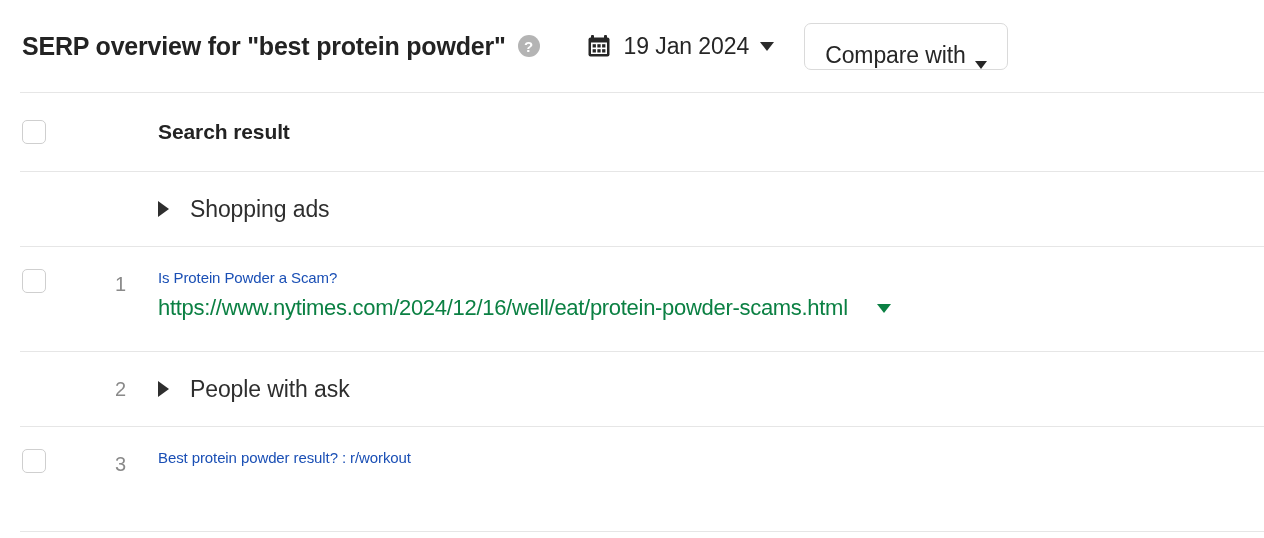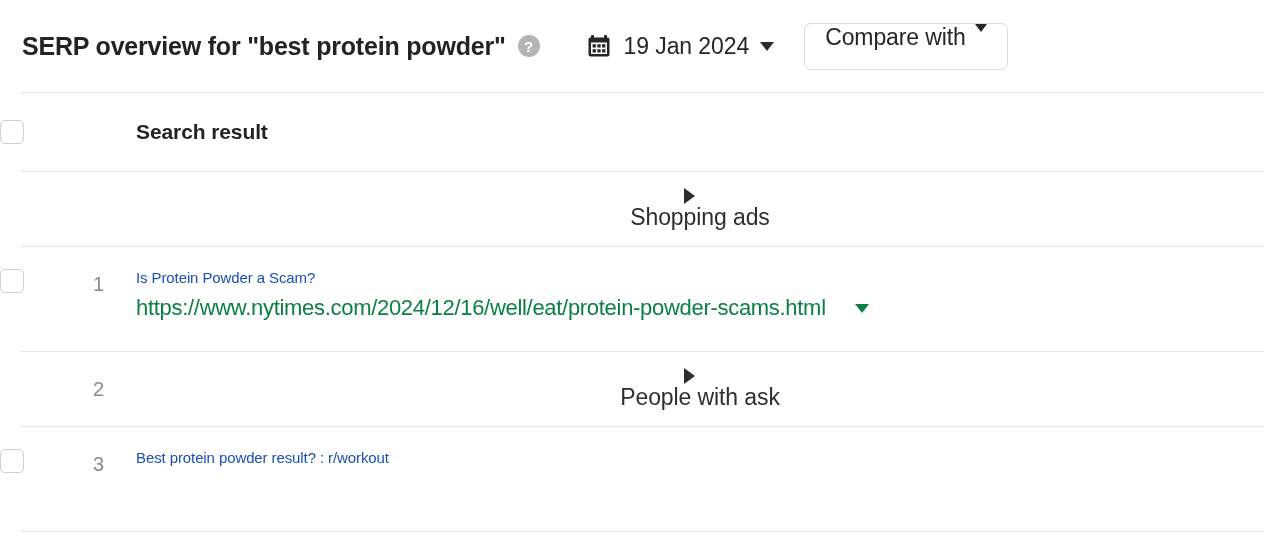--- a/index.html
+++ b/index.html
@@ -83,41 +83,42 @@
     margin-left: 9px;
   }
   .compare-btn {
     margin-left: 30px;
     height: 47px;
     padding: 0 20px;
     border: 1px solid #dadada;
     border-radius: 7px;
     background: #ffffff;
     display: inline-flex;
-    align-items: flex-start;
+    align-items: flex-end;
     font-size: 23px;
     color: #262626;
     font-family: "Liberation Sans", sans-serif;
     cursor: pointer;
     white-space: nowrap;
     letter-spacing: -0.1px;
   }
 
   
   .divider {
     height: 1px;
     background: #e6e6e6;
     margin-left: 20px;
   }
 
   
   .row {
     display: flex;
     align-items: flex-start;
     box-sizing: border-box;
+    padding-left: 22px;
   }
   .row-header { height: 78px; align-items: center; }
   .row-group  { height: 74px; align-items: center; }
   .row-result { height: 104px; padding-top: 22px; }
 
   .cb-cell {
     width: 56px;
     flex: none;
     display: flex;
     align-items: flex-start;
@@ -152,21 +153,20 @@
     min-width: 0;
     padding-left: 32px;
   }
 
   .section-title {
     font-size: 23px;
     color: #2e2e2e;
     display: flex;
     align-items: center;
     letter-spacing: -0.1px;
-    flex-direction: column;
   }
   .tri {
     width: 0;
     height: 0;
     border-top: 8px solid transparent;
     border-bottom: 8px solid transparent;
     border-left: 11px solid #2e2e2e;
     margin-right: 21px;
     flex: none;
     cursor: pointer;

